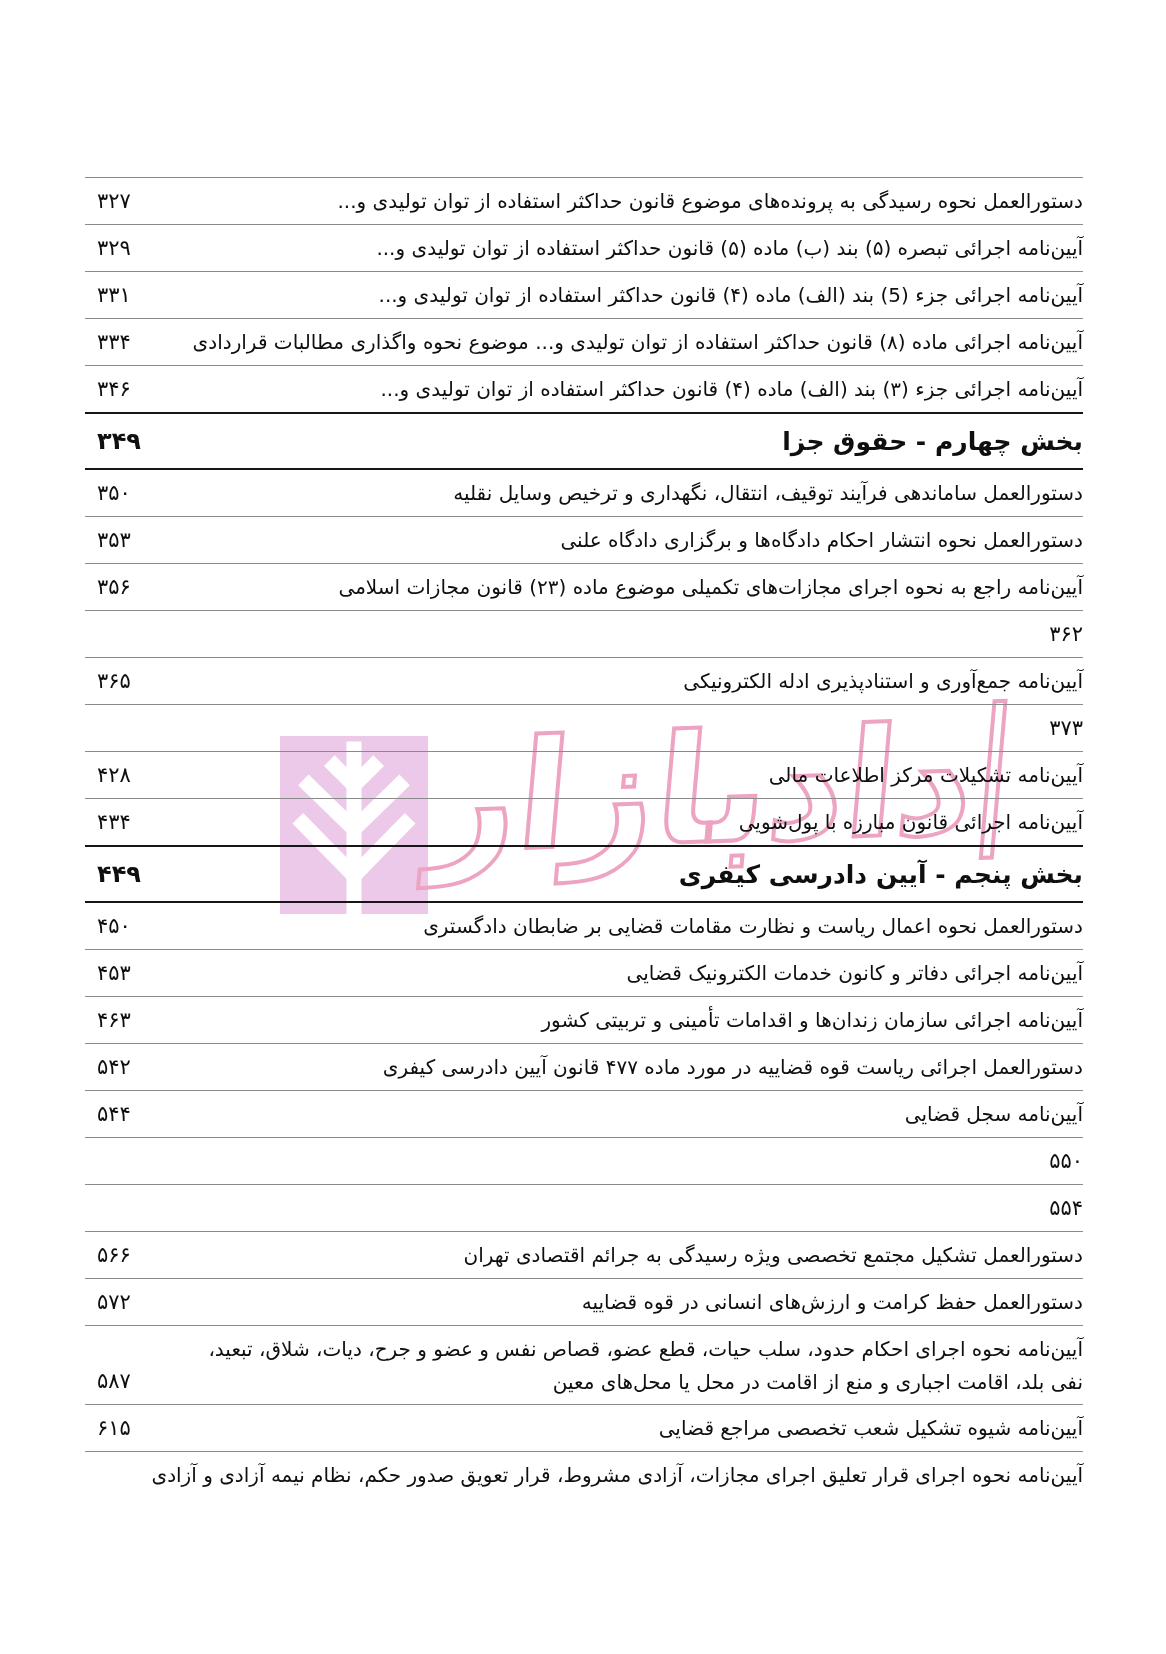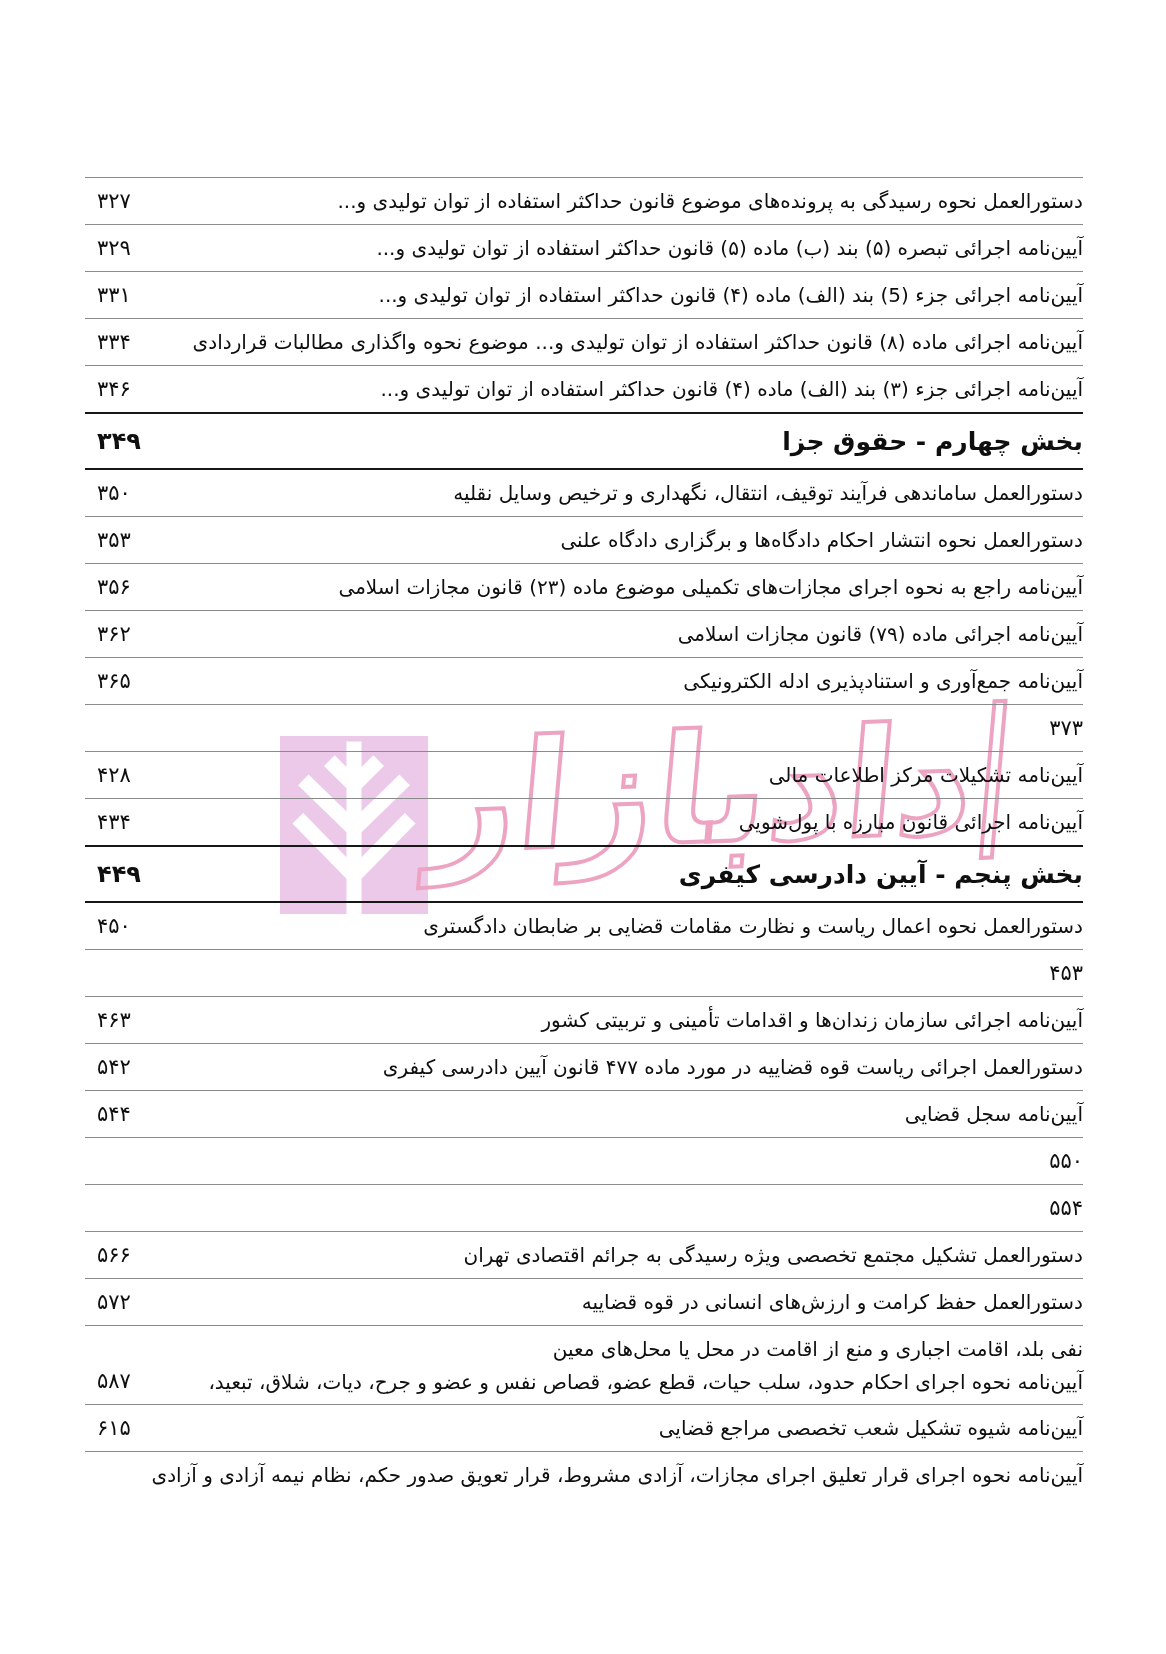--- a/index.html
+++ b/index.html
@@ -136,21 +136,20 @@
     </div>
     <div class="row">
       <span class="title">دستورالعمل نحوه انتشار احکام دادگاه‌ها و برگزاری دادگاه علنی</span>
       <span class="num">۳۵۳</span>
     </div>
     <div class="row">
       <span class="title">آیین‌نامه راجع به نحوه اجرای مجازات‌های تکمیلی موضوع ماده (۲۳) قانون مجازات اسلامی</span>
       <span class="num">۳۵۶</span>
     </div>
     <div class="row">
-      <span class="title">آیین‌نامه اجرائی ماده (۷۹) قانون مجازات اسلامی</span>
       <span class="num">۳۶۲</span>
     </div>
     <div class="row">
       <span class="title">آیین‌نامه جمع‌آوری و استنادپذیری ادله الکترونیکی</span>
       <span class="num">۳۶۵</span>
     </div>
     <div class="row">
       <span class="num">۳۷۳</span>
     </div>
     <div class="row">
@@ -165,20 +164,21 @@
     <div class="row sec">
       <span class="title">بخش پنجم - آیین دادرسی کیفری</span>
       <span class="num">۴۴۹</span>
     </div>
 
     <div class="row">
       <span class="title">دستورالعمل نحوه اعمال ریاست و نظارت مقامات قضایی بر ضابطان دادگستری</span>
       <span class="num">۴۵۰</span>
     </div>
     <div class="row">
+      <span class="title">آیین‌نامه اجرائی دفاتر و کانون خدمات الکترونیک قضایی</span>
       <span class="num">۴۵۳</span>
     </div>
     <div class="row">
       <span class="title">آیین‌نامه اجرائی سازمان زندان‌ها و اقدامات تأمینی و تربیتی کشور</span>
       <span class="num">۴۶۳</span>
     </div>
     <div class="row">
       <span class="title">دستورالعمل اجرائی ریاست قوه قضاییه در مورد ماده ۴۷۷ قانون آیین دادرسی کیفری</span>
       <span class="num">۵۴۲</span>
     </div>
@@ -196,22 +196,22 @@
       <span class="title">دستورالعمل تشکیل مجتمع تخصصی ویژه رسیدگی به جرائم اقتصادی تهران</span>
       <span class="num">۵۶۶</span>
     </div>
     <div class="row">
       <span class="title">دستورالعمل حفظ کرامت و ارزش‌های انسانی در قوه قضاییه</span>
       <span class="num">۵۷۲</span>
     </div>
 
     <div class="row dbl">
       <span class="lines">
+        <span class="title">آیین‌نامه نحوه اجرای احکام حدود، سلب حیات، قطع عضو، قصاص نفس و عضو و جرح، دیات، شلاق، تبعید،</span>
         <span class="title">نفی بلد، اقامت اجباری و منع از اقامت در محل یا محل‌های معین</span>
-        <span class="title">آیین‌نامه نحوه اجرای احکام حدود، سلب حیات، قطع عضو، قصاص نفس و عضو و جرح، دیات، شلاق، تبعید،</span>
       </span>
       <span class="num">۵۸۷</span>
     </div>
 
     <div class="row">
       <span class="title">آیین‌نامه شیوه تشکیل شعب تخصصی مراجع قضایی</span>
       <span class="num">۶۱۵</span>
     </div>
     <div class="row last">
       <span class="title">آیین‌نامه نحوه اجرای قرار تعلیق اجرای مجازات، آزادی مشروط، قرار تعویق صدور حکم، نظام نیمه آزادی و آزادی</span>

